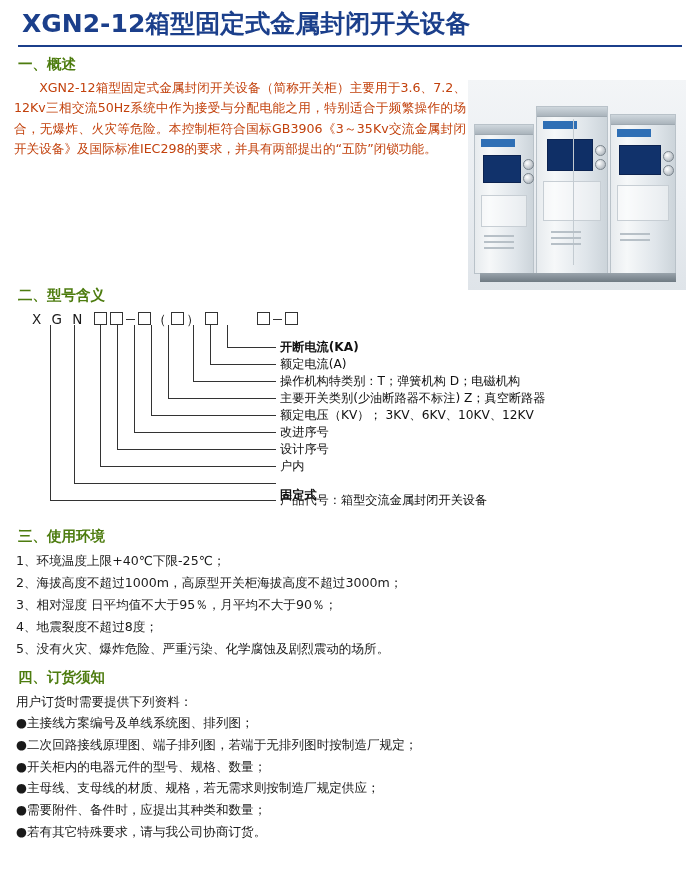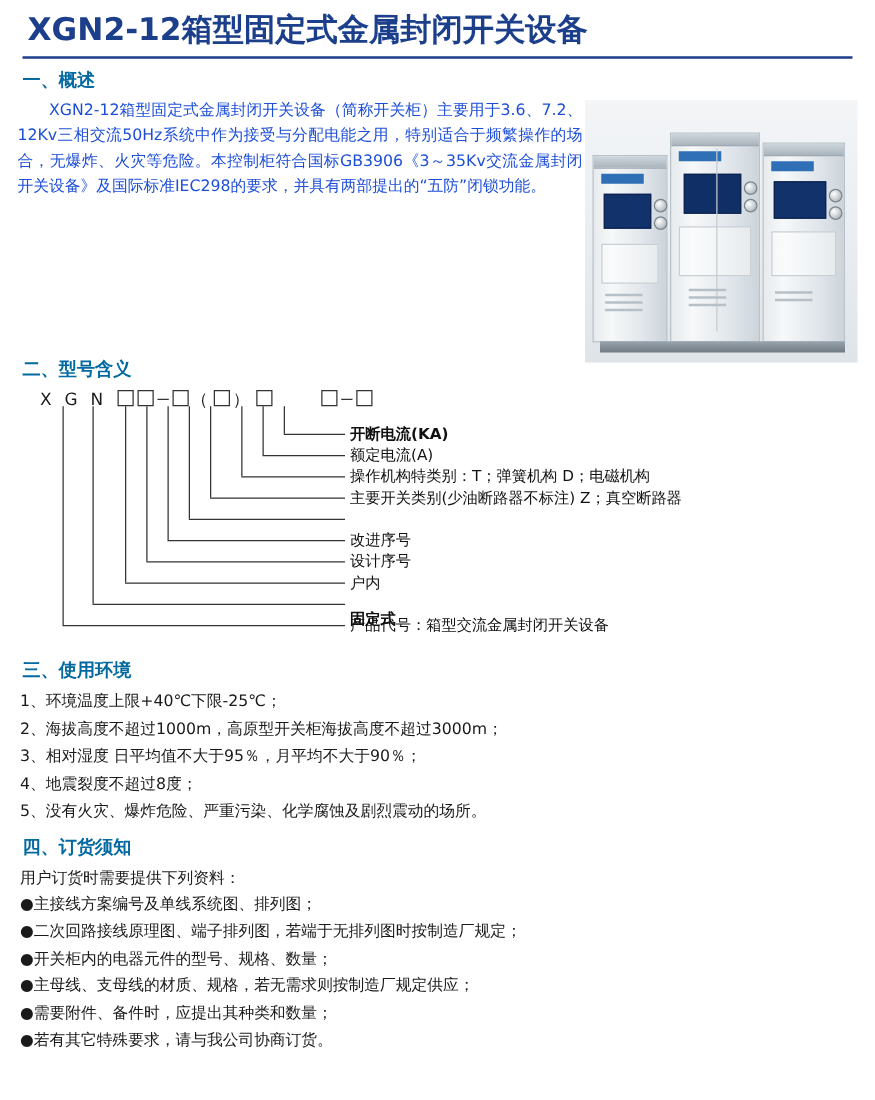--- a/index.html
+++ b/index.html
@@ -33,32 +33,32 @@
     line-height: 1.15;
     white-space: nowrap;
   }
   .title-rule {
     height: 2px;
     background: #1b3f8b;
     margin: 2px 4px 8px 4px;
   }
   
   .sec-head {
-    color: #0369a1;
+    color: #4d7c0f;
     font-size: 14.5px;
     font-weight: bold;
     margin: 8px 0 4px 4px;
   }
   
   .para {
     font-size: 12.6px;
     line-height: 1.62;
     text-align: justify;
     margin: 0 0 2px 0;
-    color: #1d4ed8;
+    color: #c2410c;
   }
   .indent { text-indent: 2em; }
 
   
   .overview-wrap {
     position: relative;
     min-height: 200px;
   }
   .overview-text {
     width: 452px;
@@ -258,20 +258,21 @@
     <div class="vline" style="left:60px; top:16px; height:158px;"></div>
     <div class="hline" style="left:60px; top:174px; width:202px;"></div>
 
     <div class="vline" style="left:36px; top:16px; height:175px;"></div>
     <div class="hline" style="left:36px; top:191px; width:226px;"></div>
 
     <div class="legend-item" style="left:266px; top:30px;font-weight:bold;">开断电流(KA)</div>
     <div class="legend-item" style="left:266px; top:47px;">额定电流(A)</div>
     <div class="legend-item" style="left:266px; top:64px;">操作机构特类别：T；弹簧机构    D；电磁机构</div>
     <div class="legend-item" style="left:266px; top:81px;">主要开关类别(少油断路器不标注)   Z；真空断路器</div>
+    <div class="legend-item" style="left:266px; top:98px;">额定电压（KV）；  3KV、6KV、10KV、12KV</div>
     <div class="legend-item" style="left:266px; top:115px;">改进序号</div>
     <div class="legend-item" style="left:266px; top:132px;font-family:Liberation Mono, monospace;">设计序号</div>
     <div class="legend-item" style="left:266px; top:149px;">户内</div>
     <div class="legend-item" style="left:266px; top:178px;font-weight:bold;">固定式</div>
     <div class="legend-item" style="left:266px; top:183px;">产品代号：箱型交流金属封闭开关设备</div>
   </div>
 
   <div class="sec-head">三、使用环境</div>
   <div>
     <div class="list-item">1、环境温度上限+40℃下限-25℃；</div>

